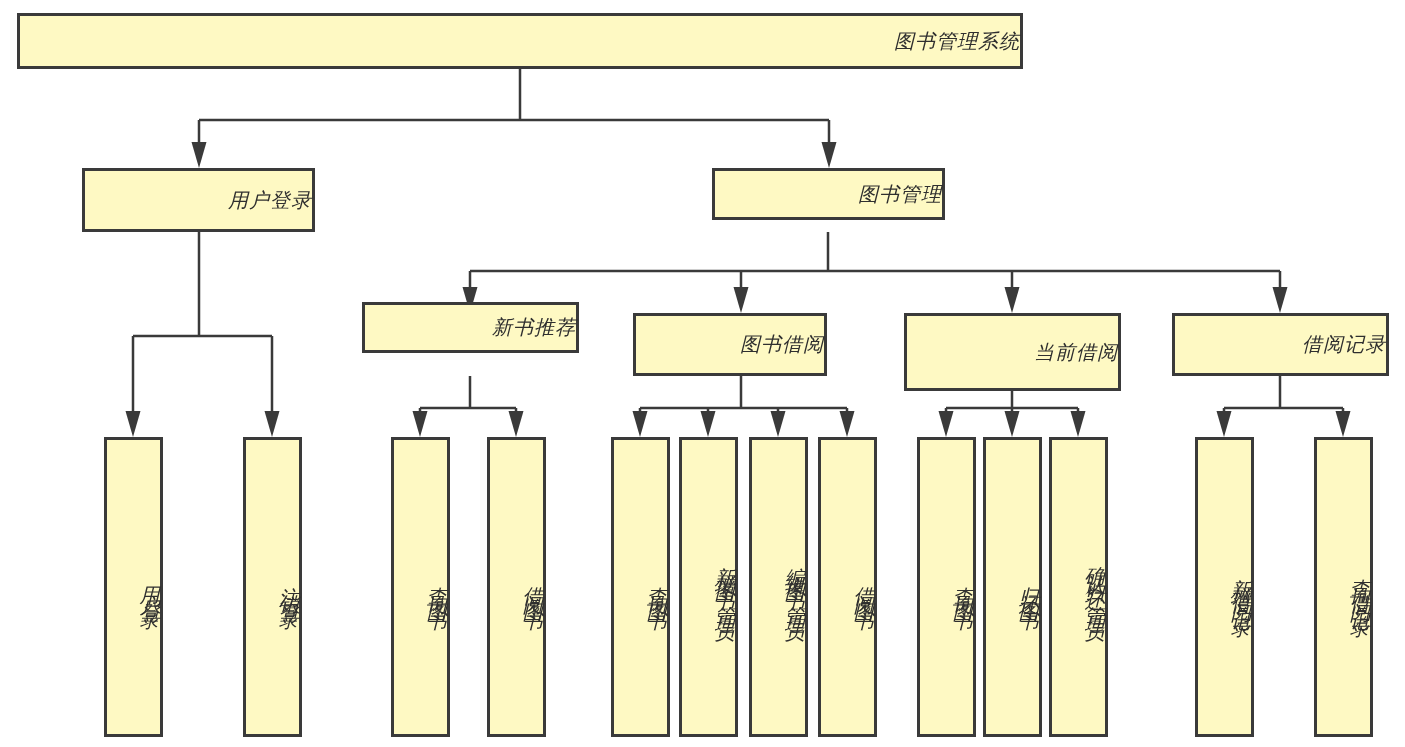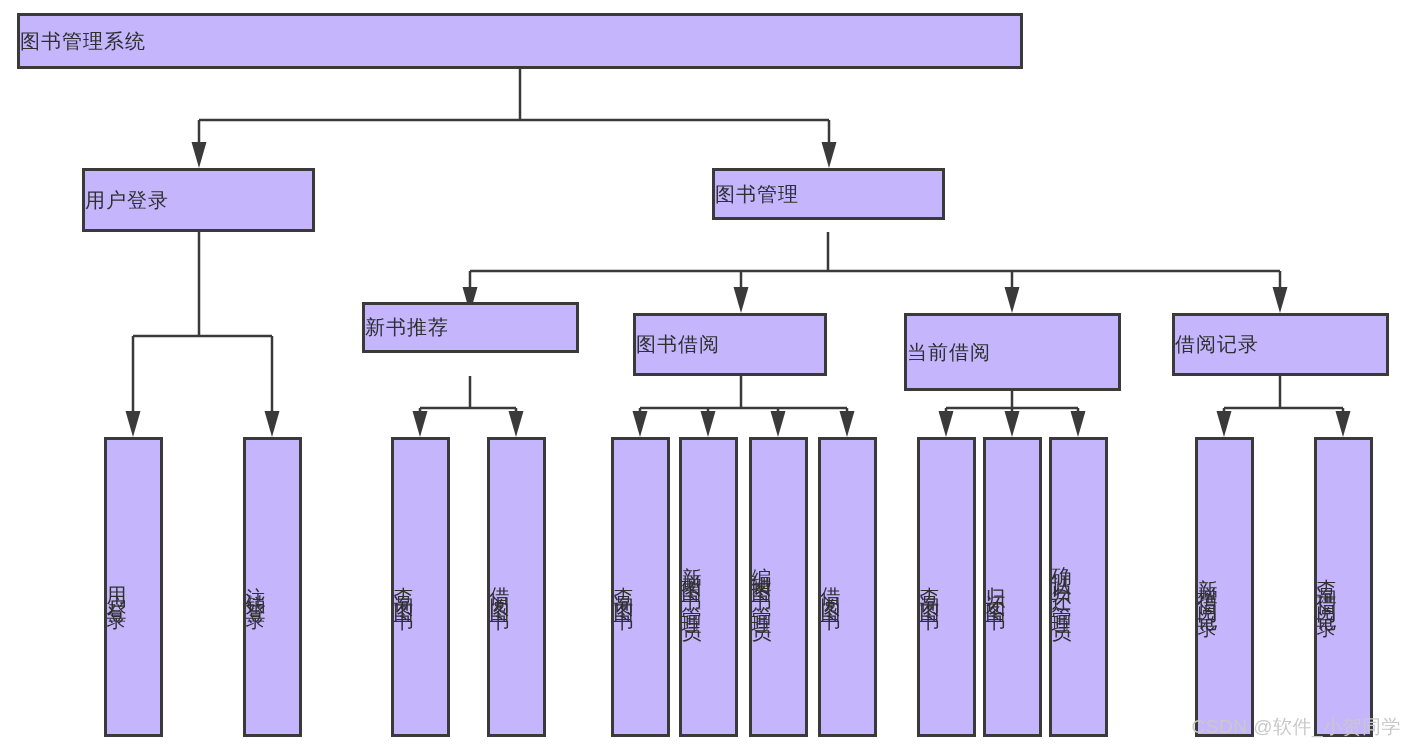--- a/index.html
+++ b/index.html
@@ -19,29 +19,30 @@
   #connectors {
     position: absolute;
     left: 0;
     top: 0;
     width: 1405px;
     height: 747px;
   }
   .box {
     position: absolute;
     box-sizing: border-box;
-    background: #c4b5fd;
+    background: #fef9c3;
     border: 3px solid #3a3a3a;
     display: flex;
     align-items: center;
-    justify-content: flex-start;
+    justify-content: flex-end;
     font-size: 20px;
     letter-spacing: 1px;
     color: #2f2f2f;
     white-space: nowrap;
+    font-style: italic;
   }
   .leaf {
     top: 437px;
     width: 59px;
     height: 300px;
   }
   .vlabel {
     writing-mode: vertical-rl;
     text-orientation: mixed;
     letter-spacing: 8px;
@@ -157,15 +158,14 @@
     <span class="vlabel">确认归还（管理员）</span>
   </div>
 
   <div class="box leaf" style="left:1195px;">
     <span class="vlabel">新增借阅记录</span>
   </div>
   <div class="box leaf" style="left:1314px;">
     <span class="vlabel">查询借阅记录</span>
   </div>
 
-  <div id="watermark">CSDN @软件_小贺同学</div>
 
 </div>
 
 </body></html>

